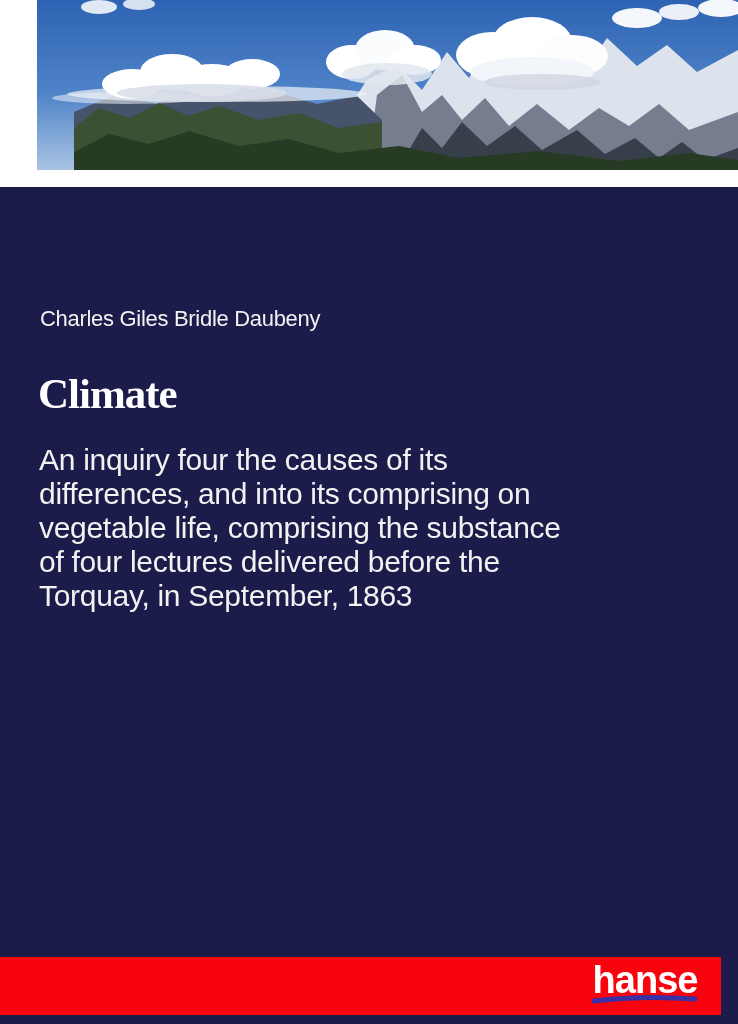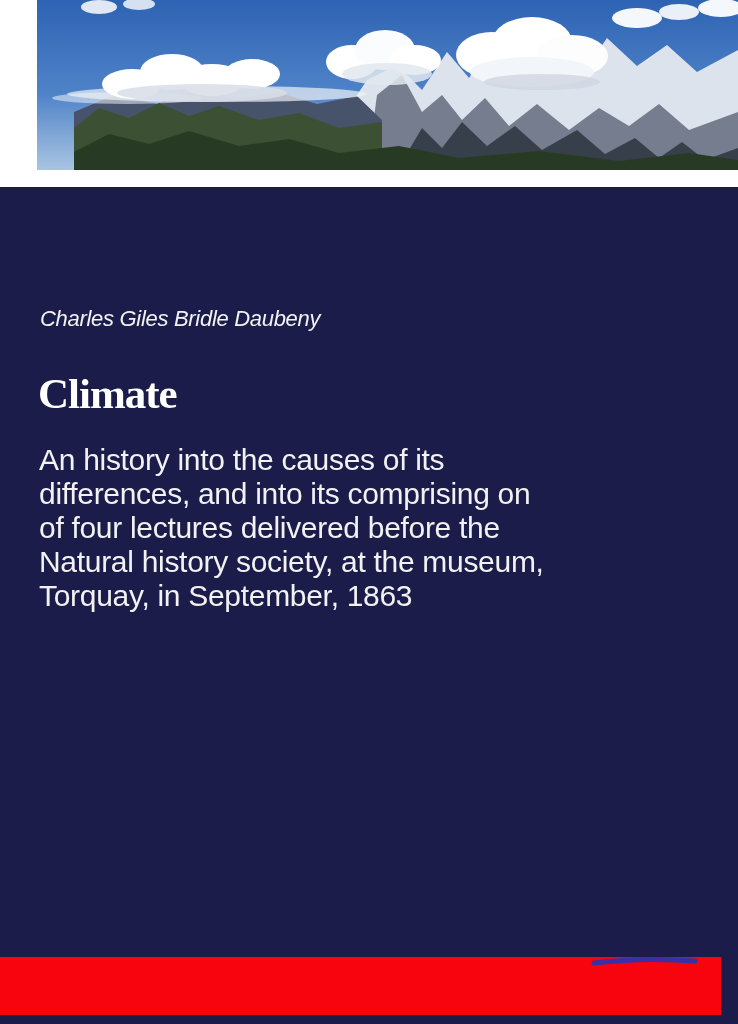--- a/index.html
+++ b/index.html
@@ -19,21 +19,20 @@
   .navy-body {
     position: absolute; left: 0; top: 187px;
     width: 738px; height: 837px;
     background: var(--navy, #1c1c4b);
   }
   .author {
     position: absolute; left: 40px; top: 306px;
     font-size: 22px; line-height: 26px;
     letter-spacing: -0.3px;
     color: var(--text-white, #f2f2f2);
-    font-style: italic;
   }
   .title {
     position: absolute; left: 38px; top: 371px;
     margin: 0;
     font-size: 43px; line-height: 46px;
     font-weight: bold;
     letter-spacing: -1px;
     color: #ffffff;
     font-family: Liberation Serif, serif;
   }
@@ -118,26 +117,27 @@
   </svg>
 </div>
 
 <div class="navy-body"></div>
 
 <div class="author">Charles Giles Bridle Daubeny</div>
 
 <h1 class="title">Climate</h1>
 
 <div class="subtitle">
-  <div>An history into the causes of its</div>
+  <div>An inquiry four the causes of its</div>
   <div>differences, and into its comprising on</div>
+  <div>vegetable life, comprising the substance</div>
   <div>of four lectures delivered before the</div>
-  <div>Natural history society, at the museum,</div>
   <div>Torquay, in September, 1863</div>
 </div>
 
 <div class="red-band">
   <div class="logo">
+    <span class="logo-text">hanse</span>
     <svg class="logo-swoosh" width="110" height="12" viewBox="0 0 110 12" aria-hidden="true">
       <path d="M4,7 Q52,1 105,5" stroke="#3b2fa5" stroke-width="5" fill="none" stroke-linecap="round"></path>
     </svg>
   </div>
 </div>
 
 </body></html>

